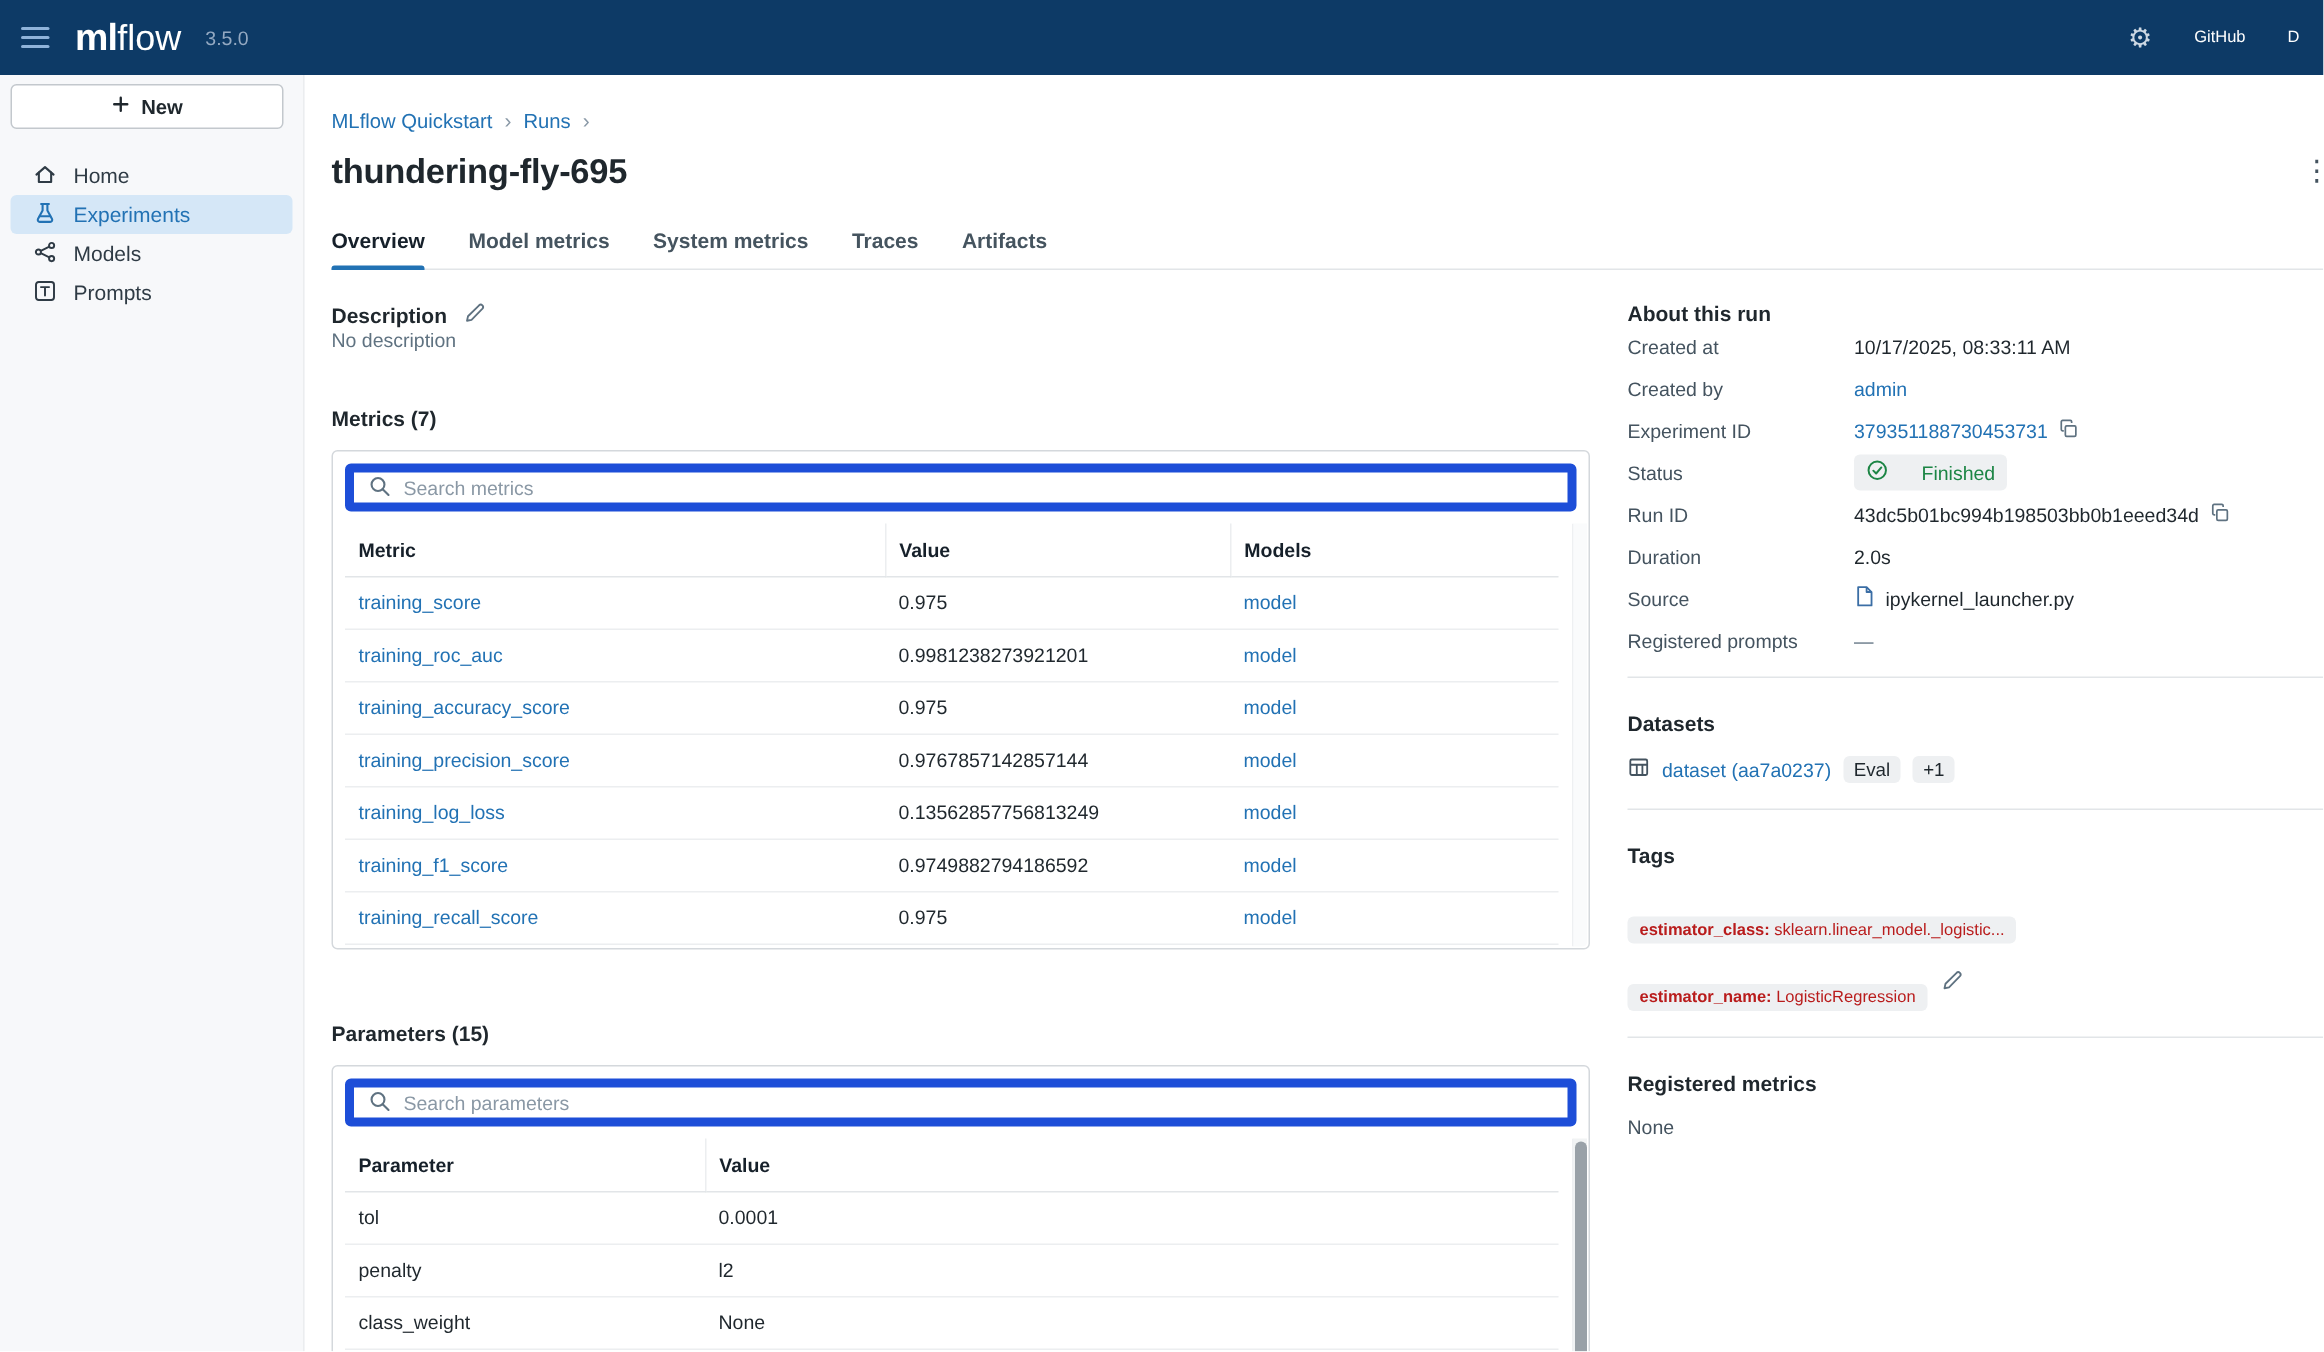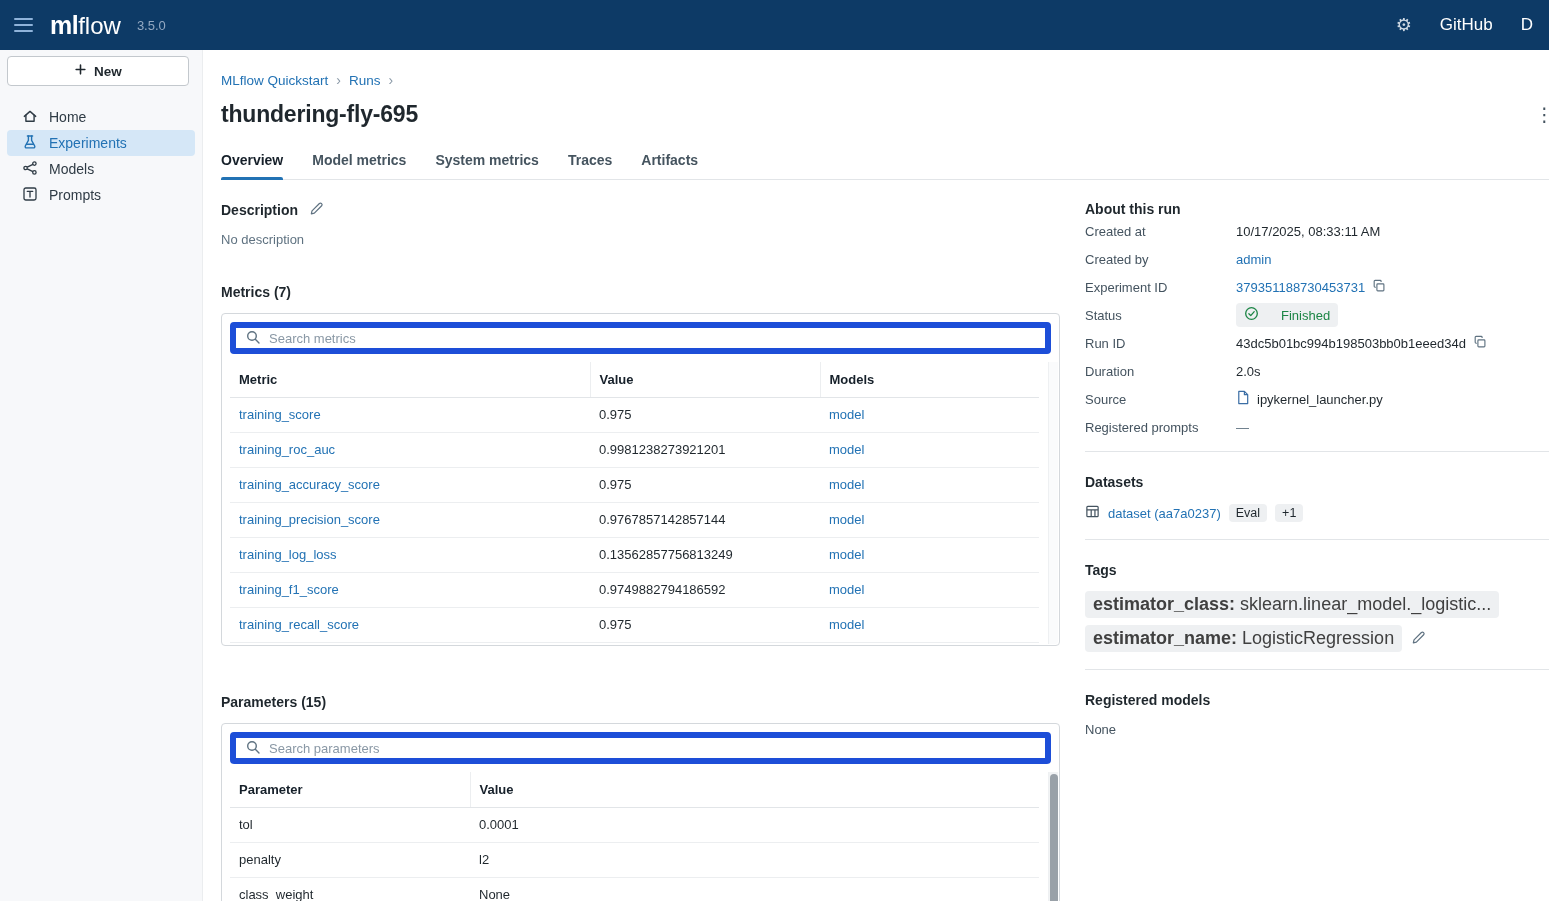--- a/index.html
+++ b/index.html
@@ -10,21 +10,21 @@
   
   .topbar { height:50px; background:#0d3a66; display:flex; align-items:center; padding:0 16px 0 14px; }
   .hamburger { display:flex; flex-direction:column; gap:4px; width:19px; cursor:pointer; margin-right:17px; }
   .hamburger span { height:2px; background:#8fb3da; border-radius:1px; }
   .logo { display:flex; align-items:baseline; color:#fff; margin-right:16px; cursor:pointer; }
   .logo-ml { font-size:25px; font-weight:700; letter-spacing:-0.5px; }
   .logo-flow { font-size:24px; font-weight:400;text-align:center; }
   .version { color:#94a9c2; font-size:13px; }
   .topbar-spacer { flex:1; }
   .gear { color:#cdd8e3; font-size:18px; margin-right:28px; cursor:pointer; line-height:1; }
-  .toplink { color:#fff !important; font-size:17px; }
+  .toplink { color:#fff !important; font-size:11px; }
   .toplink + .toplink { margin-left:28px; }
 
   
   .layout { display:flex; height:851px; overflow:hidden; }
   .sidebar { width:203px; flex-shrink:0; background:#f7f8fa; border-right:1px solid #ebedef; padding-top:6px; }
   .new-btn { display:flex; align-items:center; justify-content:center; gap:7px; margin:0 7px 18px; height:30px; width:182px;
              background:#fff; border:1px solid #c3c8cd; border-radius:4px; font-family:inherit; font-size:13.5px; font-weight:600;
              color:#1f272d; cursor:pointer; }
   .nav { display:flex; flex-direction:column; }
   .nav-item { display:flex; align-items:center; gap:11px; height:26px; margin:0 7px; padding:0 15px; border-radius:4px;
@@ -43,21 +43,21 @@
   .tab { padding-bottom:11px; font-size:14px; font-weight:600; color:#45545f; cursor:pointer; position:relative; }
   .tab.active { color:#16202a; }
   .tab.active::after { content:""; position:absolute; left:0; right:0; bottom:-1px; height:3px; background:#2272b4; border-radius:2px 2px 0 0; }
 
   
   .columns { display:flex; margin-top:21px; }
   .left-col { width:839px; flex-shrink:0; margin-right:25px; }
   .right-col { flex:1; min-width:0; }
 
   .section-heading { font-size:14px; font-weight:700; display:flex; align-items:center; gap:11px; }
-  .desc-text { margin-top:13px; color:#5f7281; }
+  .desc-text { color:#5f7281; }
   .mt-lg { margin-top:37px; }
   .mt-xl { margin-top:48px; }
   .icon-btn { background:none; border:none; cursor:pointer; display:inline-flex; align-items:center; padding:0; }
 
   .card { margin-top:13px; border:1px solid #d4d8dc; border-radius:4px; padding:8px 8px 2px; position:relative; }
   .card.tall { height:560px; }
   .search-box { display:flex; align-items:center; gap:9px; height:32px; border:6px solid #1d4ed8; border-radius:4px; padding:0 10px; background:#fff; }
   .search-box input { border:none; outline:none; flex:1; font-size:13px; font-family:inherit; color:#1f272d; background:transparent; }
   .search-box input::placeholder { color:#8a98a5; }
 
@@ -79,21 +79,21 @@
   .about-row { display:grid; grid-template-columns:151px 1fr; align-items:center; min-height:28px; }
   .about-label { color:#44535f; }
   .about-value { display:flex; align-items:center; gap:7px; color:#1f272d; }
   .status-chip { display:inline-flex; align-items:center; gap:22px; background:#eef0f2; border-radius:4px; padding:3px 8px; color:#1c8545; }
   .dash { color:#5f7281; }
   .divider { height:1px; background:#e2e5e8; }
   .dataset-row { display:flex; align-items:center; gap:8px; margin-top:14px; }
   .mini-chip { background:#eef0f2; border-radius:4px; padding:2px 7px; font-size:12.5px; color:#1f272d; }
   .tag-list { display:flex; flex-direction:column; align-items:flex-start; gap:7px; margin-top:13px; }
   .tag-line { display:flex; align-items:center; gap:9px; }
-  .tag-chip { background:#eef0f2; border-radius:4px; padding:3px 8px; font-size:18px; color:#404040; }
+  .tag-chip { background:#eef0f2; border-radius:4px; padding:3px 8px; font-size:11px; color:#b91c1c;margin-top:20px; }
   .tag-key { font-weight:700; }
   .tag-key::after { content:": "; font-weight:700; white-space:pre; }
   .none-text { margin-top:14px; color:#44535f; }
   .sp-sm { margin-top:10px; } .sp-md { margin-top:17px; }
   .rc-heading.gap { margin-top:22px; }
 </style>
 </head>
 <body>
 
 <header class="topbar">
@@ -418,19 +418,19 @@
                 <svg width="15" height="15" viewBox="0 0 16 16" fill="none" stroke="#5f7281" stroke-width="1.3" stroke-linejoin="round">
                     <path d="M11.1 2.7a1.7 1.7 0 0 1 2.4 2.4L5.7 13l-3.2.7.7-3.2z"></path>
                   </svg>
               </span>
             </button>
           </div>
         </div>
 
         <div class="divider sp-md"></div>
 
-        <div class="rc-heading gap">Registered models</div>
+        <div class="rc-heading gap">Registered metrics</div>
         <div class="none-text">None</div>
 
       </div>
     </div>
   </main>
 </div>
 
 </body></html>

